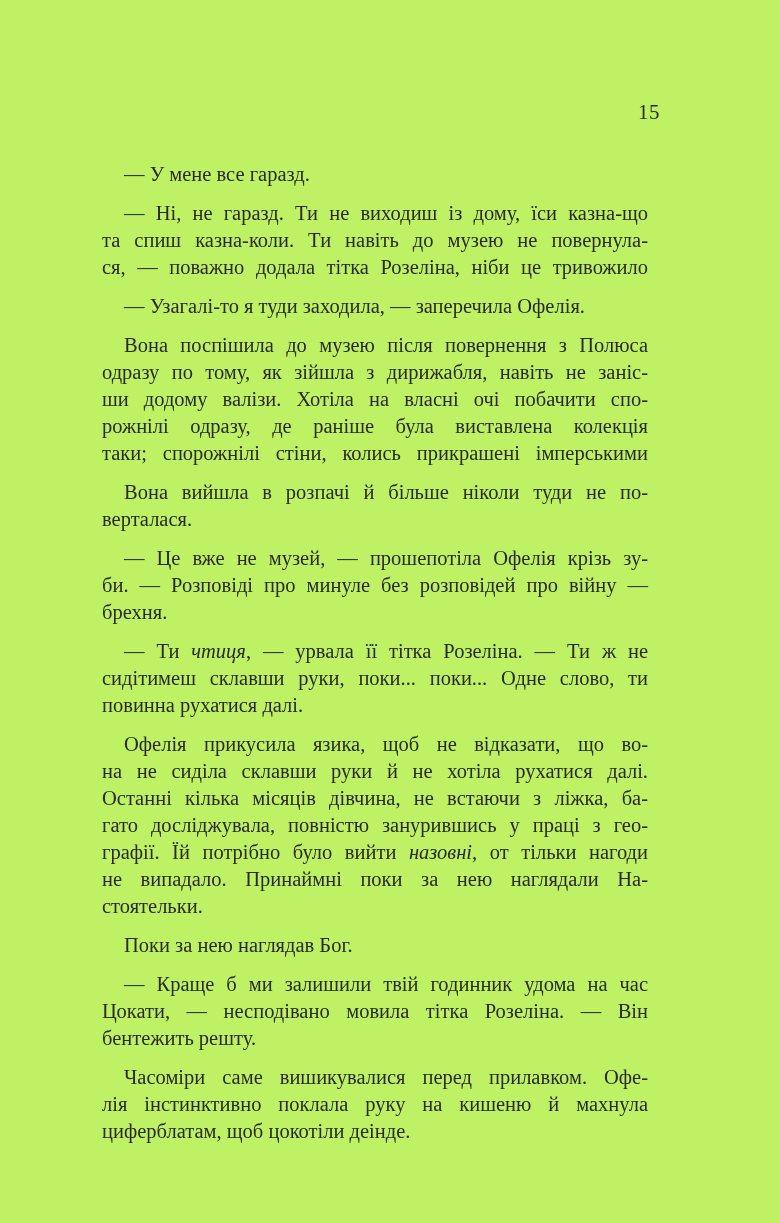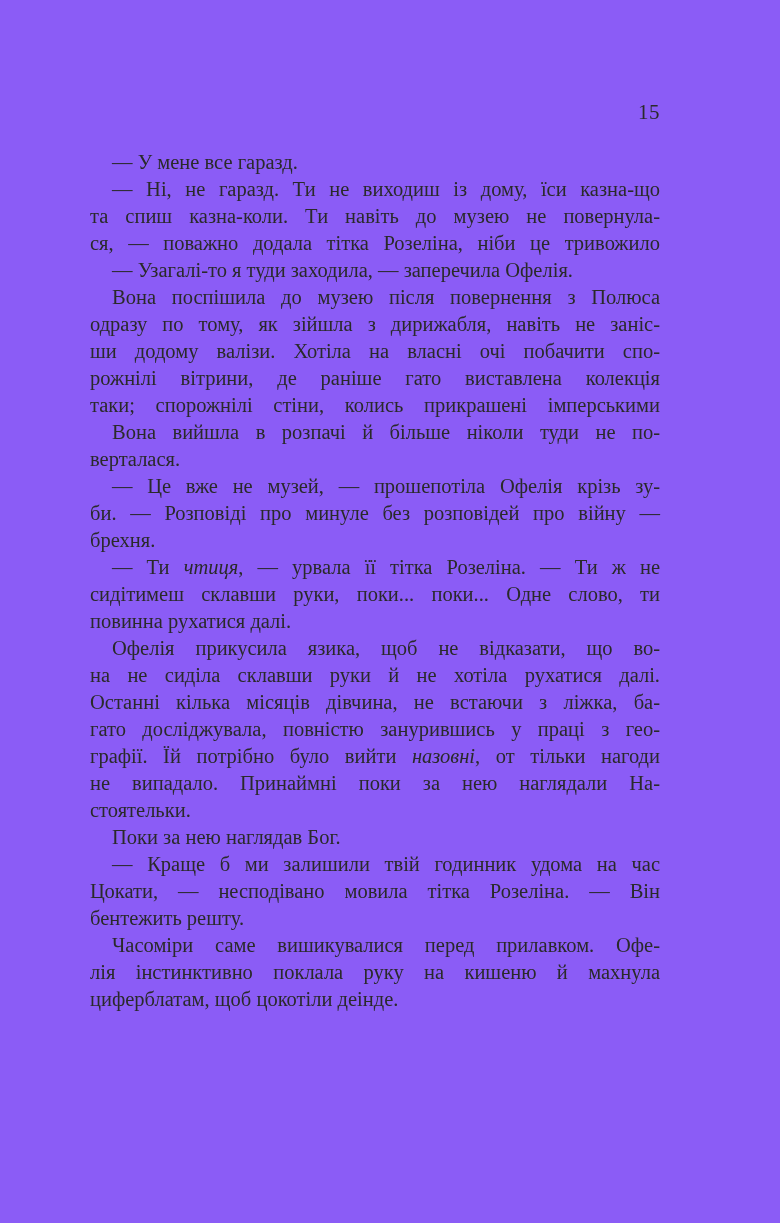--- a/index.html
+++ b/index.html
@@ -4,21 +4,21 @@
 <style>
   html, body {
     margin: 0;
     padding: 0;
     background: #ffffff;
   }
   .page {
     position: relative;
     width: 780px;
     height: 1223px;
-    background: #8b5cf6;
+    background: #bef264;
     font-family: "Liberation Serif", serif;
     overflow: hidden;
   }
   .page-number {
     position: absolute;
     top: 100px;
     left: 90px;
     width: 570px;
     text-align: right;
     font-size: 21px;
@@ -28,21 +28,21 @@
   }
   .text-block {
     position: absolute;
     top: 149px;
     left: 90px;
     width: 570px;
     font-size: 20.5px;
     line-height: 27px;
     color: #2a2a2a;
   }
-  .paragraph { margin: 0; padding: 0; }
+  .paragraph { margin: 12px; padding: 0; }
   .line {
     text-align: justify;
     text-align-last: justify;
     white-space: normal;
   }
   .line.last { text-align-last: left; }
   .line.first { text-indent: 22px; }
   .line em { }
 </style>
 </head>
@@ -59,21 +59,21 @@
         <div class="line"><span>та спиш казна-коли. Ти навіть до музею не повернула-</span></div>
         <div class="line"><span>ся, — поважно додала тітка Розеліна, ніби це тривожило</span></div>
       </div>
       <div class="paragraph">
         <div class="line first last"><span>— Узагалі-то я туди заходила, — заперечила Офелія.</span></div>
       </div>
       <div class="paragraph">
         <div class="line first"><span>Вона поспішила до музею після повернення з Полюса</span></div>
         <div class="line"><span>одразу по тому, як зійшла з дирижабля, навіть не заніс-</span></div>
         <div class="line"><span>ши додому валізи. Хотіла на власні очі побачити спо-</span></div>
-        <div class="line"><span>рожнілі вітрини, де раніше гато виставлена колекція</span></div>
+        <div class="line"><span>рожнілі одразу, де раніше була виставлена колекція</span></div>
         <div class="line"><span>таки; спорожнілі стіни, колись прикрашені імперськими</span></div>
       </div>
       <div class="paragraph">
         <div class="line first"><span>Вона вийшла в розпачі й більше ніколи туди не по-</span></div>
         <div class="line last"><span>верталася.</span></div>
       </div>
       <div class="paragraph">
         <div class="line first"><span>— Це вже не музей, — прошепотіла Офелія крізь зу-</span></div>
         <div class="line"><span>би. — Розповіді про минуле без розповідей про війну —</span></div>
         <div class="line last"><span>брехня.</span></div>

